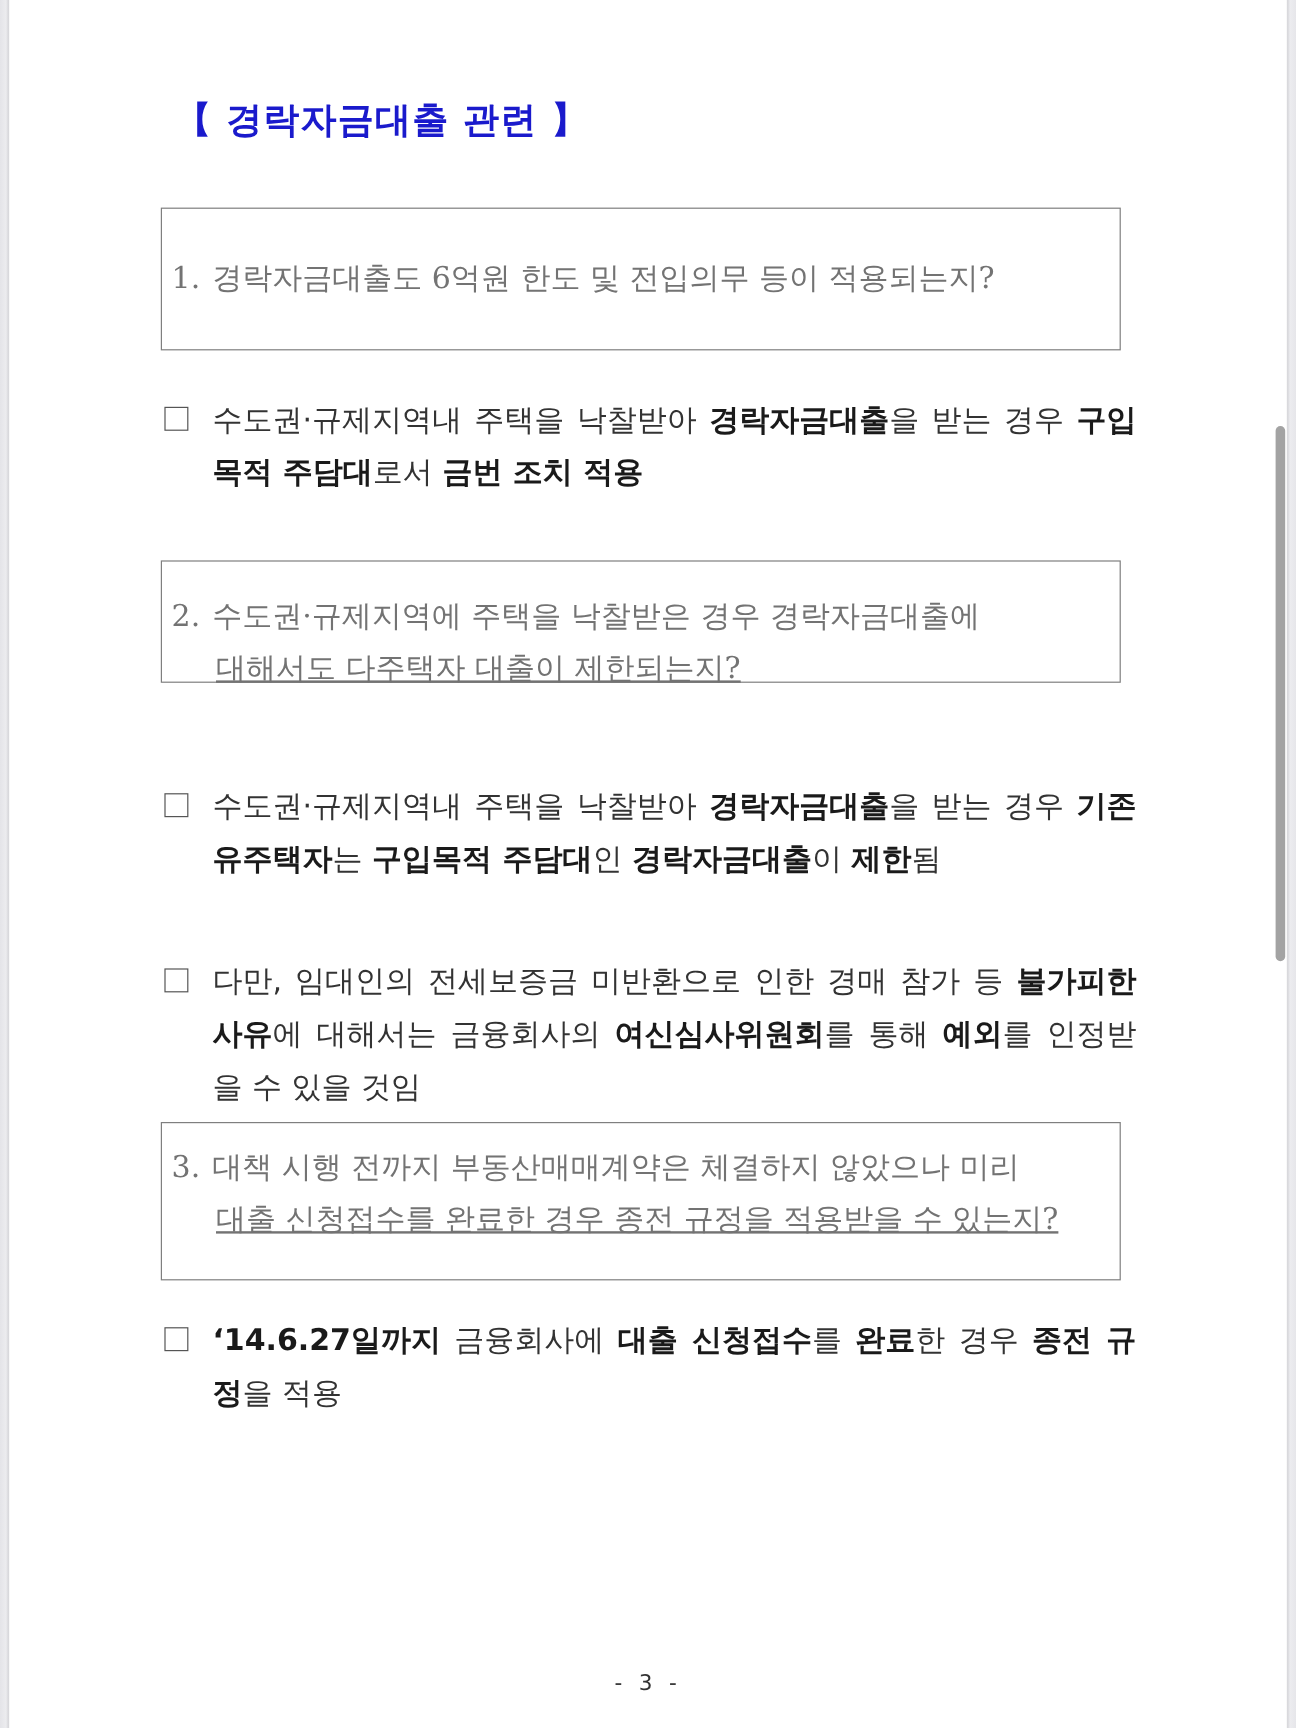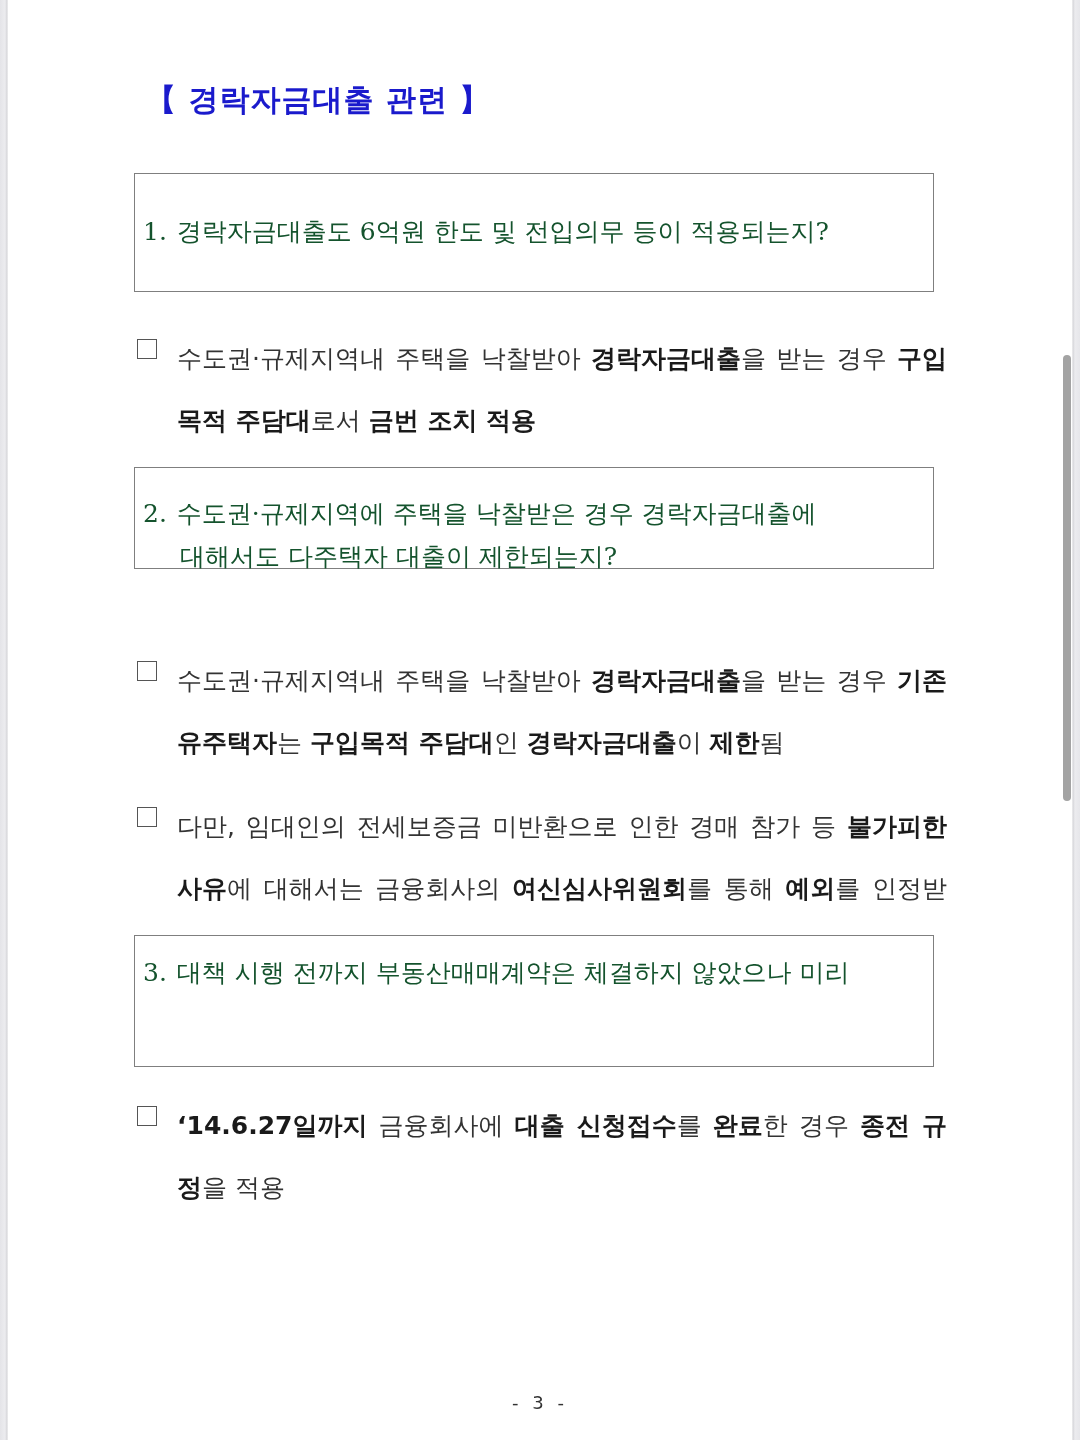--- a/index.html
+++ b/index.html
@@ -35,29 +35,29 @@
       font-size: 30px; font-weight: bold; color: #1a1acc;
       letter-spacing: 1px; white-space: pre;
     }
     .qbox {
       position: absolute; left: 126px; width: 800px;
       border: 1.5px solid #7f7f7f; box-sizing: border-box;
       background: #fff;
     }
     .qbox .qtext {
       position: absolute; left: 8px; right: 10px;
-      font-size: 25px; line-height: 43px; color: #14532d;
+      font-size: 25px; line-height: 43px; color: #737373;
       text-align: justify; text-align-last: left;
       font-family: "DejaVu Serif", "Liberation Serif", serif;
     }
     .qbox .qnum { display: inline-block; margin-right: 10px; }
-    .qbox .indent { padding-left: 37px; }
+    .qbox .indent { padding-left: 37px; text-decoration: underline; }
     .item {
       position: absolute; left: 129px; width: 810px;
-      font-size: 25px; line-height: 62px; color: #1a1a1a;
+      font-size: 25px; line-height: 44px; color: #1a1a1a;
     }
     .item .checkbox {
       position: absolute; left: 0; top: 11px; width: 20px; height: 20px;
       border: 1.5px solid #555; box-sizing: border-box; background: #fff;
     }
     .item .body {
       margin-left: 40px; text-align: justify;
     }
     .item .body b { font-weight: bold; }
     .item .light { color: #333; }
@@ -102,20 +102,21 @@
   </div>
 
   <div class="item" style="top:796px;">
     <div class="checkbox"></div>
     <div class="body"><span class="light">다만, 임대인의 전세보증금 미반환으로 인한 경매 참가 등 </span><b>불가피한 사유</b><span class="light">에 대해서는 금융회사의 </span><b>여신심사위원회</b><span class="light">를 통해 </span><b>예외</b><span class="light">를 인정받을 수 있을 것임</span></div>
   </div>
 
   <div class="qbox" style="top:935px; height:132px;">
     <div class="qtext" style="top:15px;">
       <div><span class="qnum">3.</span><span>대책 시행 전까지 부동산매매계약은 체결하지 않았으나 미리</span></div>
+      <div class="indent">대출 신청접수를 완료한 경우 종전 규정을 적용받을 수 있는지?</div>
     </div>
   </div>
 
   <div class="item" style="top:1095px;">
     <div class="checkbox"></div>
     <div class="body"><b>‘14.6.27일까지</b><span class="light"> 금융회사에 </span><b>대출 신청접수</b><span class="light">를 </span><b>완료</b><span class="light">한 경우 </span><b>종전 규정</b><span class="light">을 적용</span></div>
   </div>
 
   <div class="page-number">- 3 -</div>
 </div>

